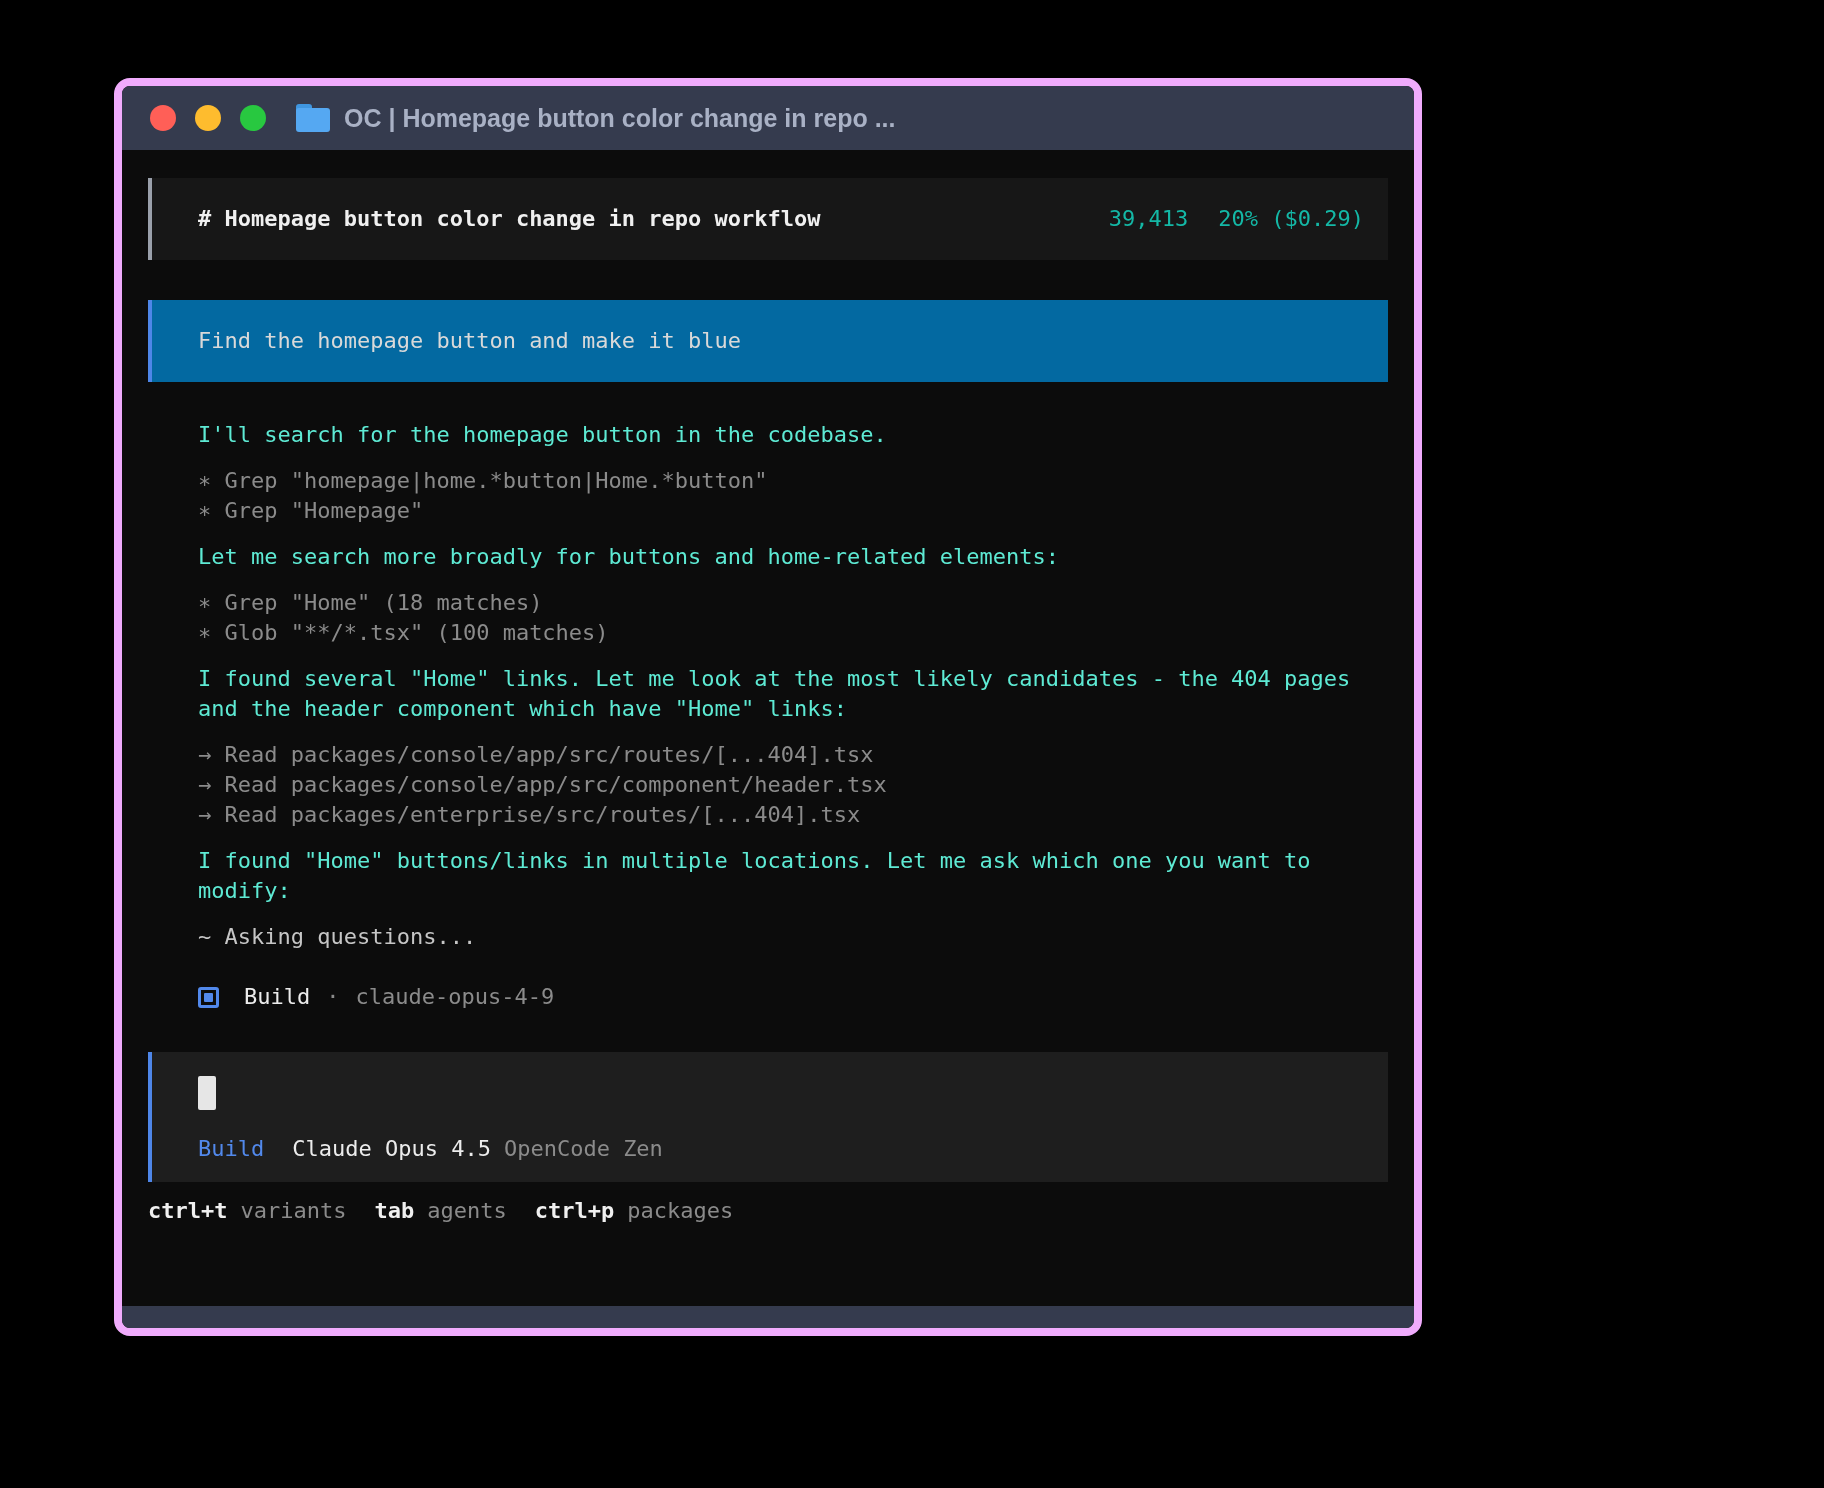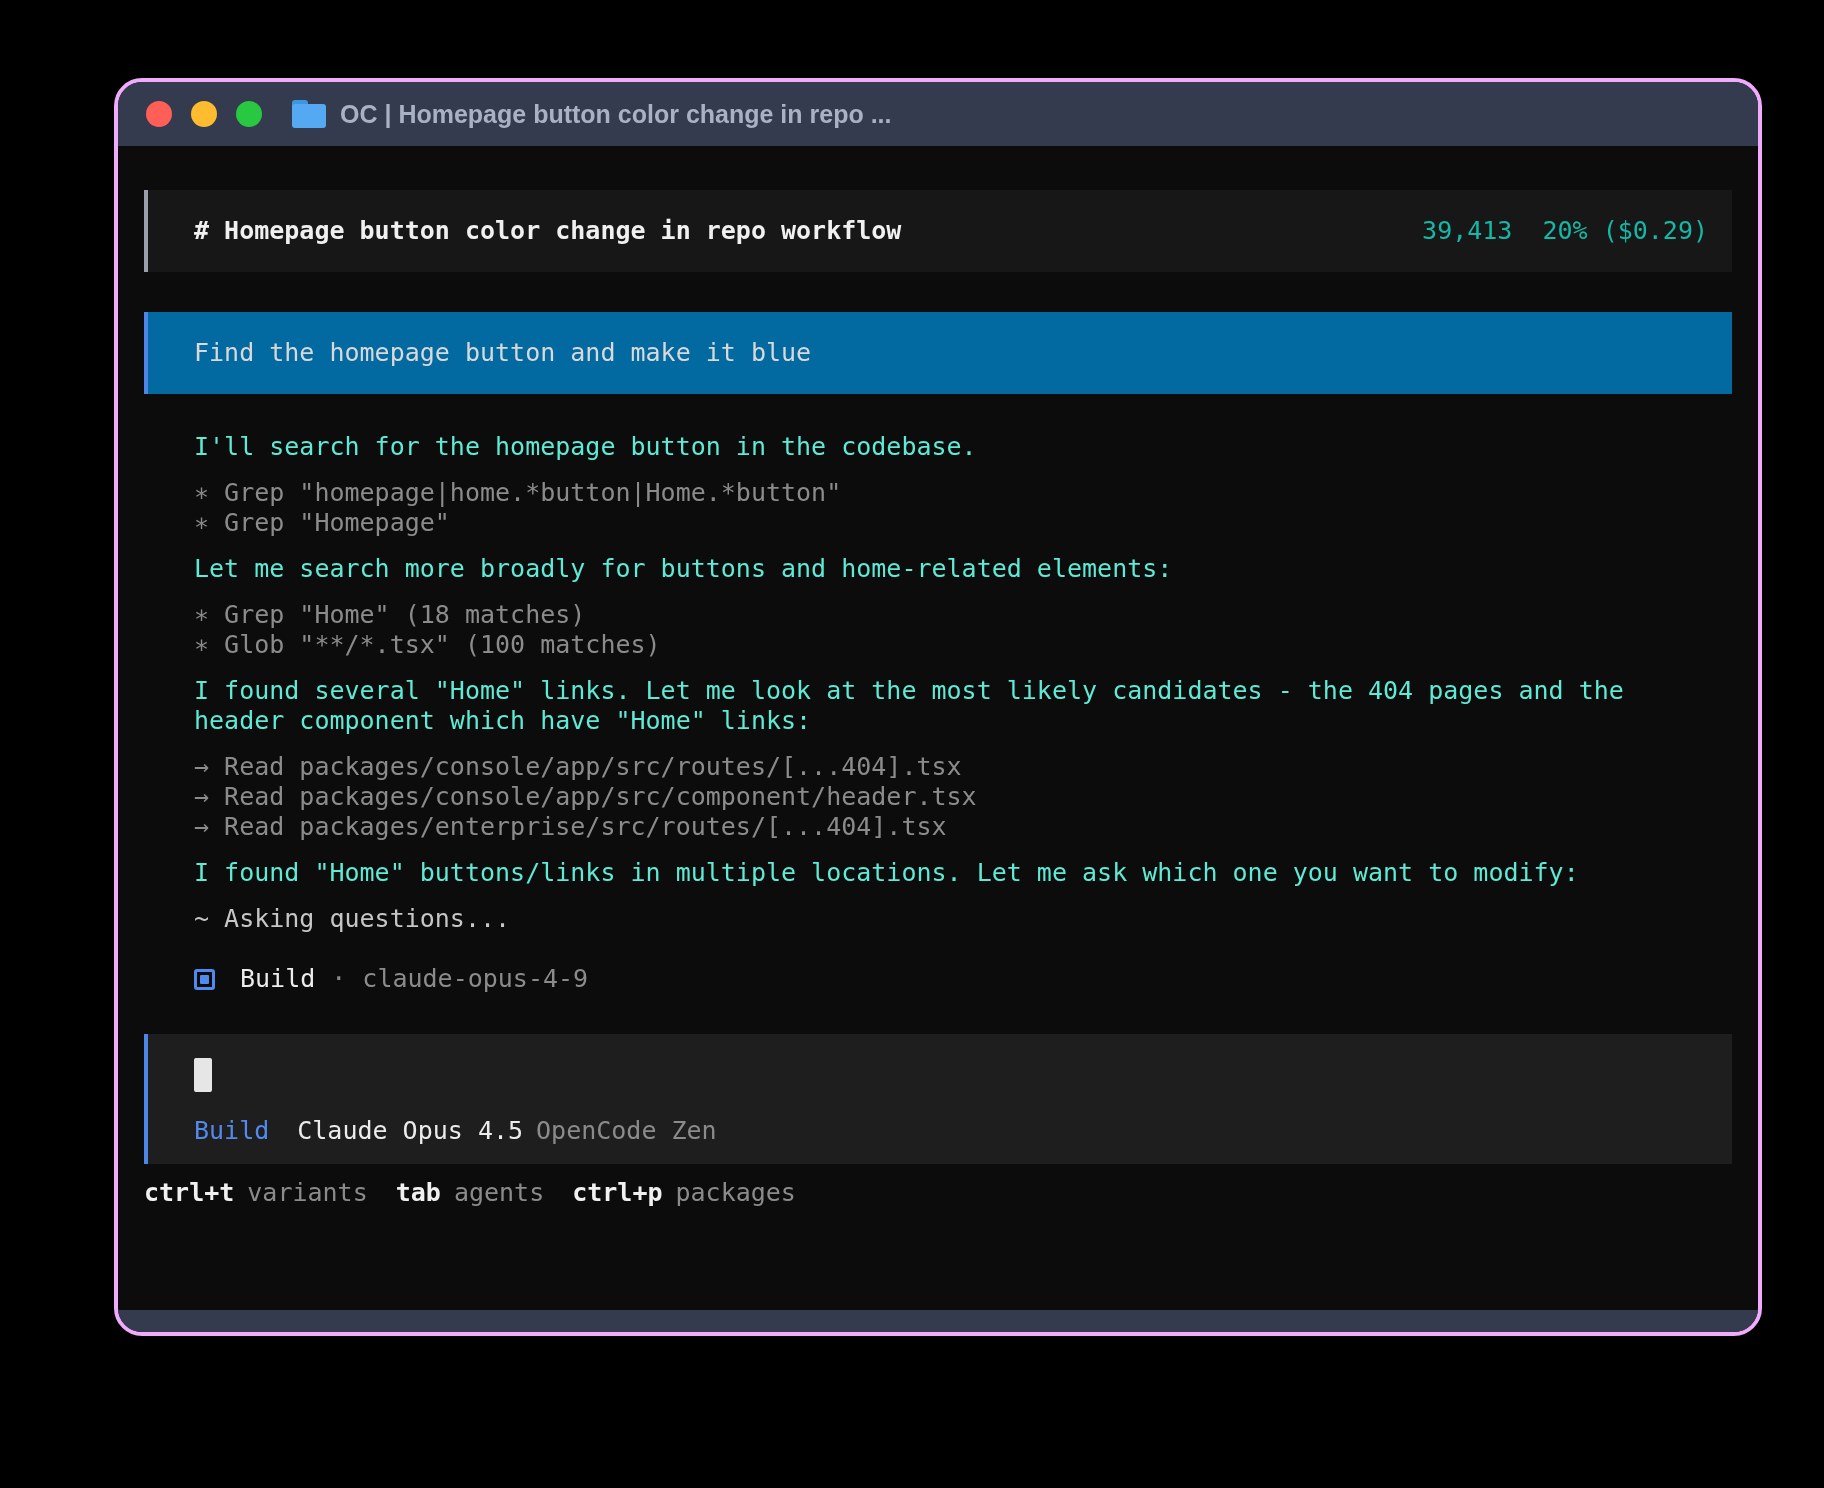--- a/index.html
+++ b/index.html
@@ -1,32 +1,32 @@
 <!DOCTYPE html>
 <html><head>
 <meta charset="utf-8">
 <style>
   html,body{margin:0;padding:0;background:#000;}
   .stage{position:relative;width:1824px;height:1488px;background:#000;overflow:hidden;
          font-family:"DejaVu Sans Mono",monospace;}
-  .window{position:absolute;left:114px;top:78px;width:1648px;height:1258px;
-          background:#0c0c0c;border:4px solid #f0abfc;border-radius:28px;
+  .window{position:absolute;left:114px;top:78px;width:1308px;height:1258px;
+          background:#0c0c0c;border:8px solid #f0abfc;border-radius:16px;
           box-sizing:border-box;overflow:hidden;}
   
   .titlebar{height:64px;background:#353b4e;display:flex;align-items:center;padding-left:28px;}
   .lights{display:flex;align-items:center;gap:19px;}
   .light{width:26px;height:26px;border-radius:50%;}
   .folder{margin-left:30px;width:34px;height:28px;position:relative;flex:none;}
   .folder .tab{position:absolute;left:0;top:0;width:16px;height:10px;border-radius:3px 3px 0 0;background:#3f96e0;}
   .folder .body{position:absolute;left:0;top:4px;width:34px;height:24px;border-radius:3px;background:#55a8f2;}
   .win-title{margin-left:14px;font-family:"Liberation Sans",sans-serif;font-weight:bold;
              font-size:25px;color:#a9b1c5;white-space:nowrap;}
   
-  .content{position:absolute;left:0;right:0;top:64px;bottom:22px;padding:16px 26px;
-           font-size:25px;line-height:30px;color:#d9d9d9;overflow:hidden;}
+  .content{position:absolute;left:0;right:0;top:64px;bottom:22px;padding:0 26px;
+           font-size:22px;line-height:30px;color:#d9d9d9;overflow:hidden;}
   .block{box-sizing:border-box;border-left:4px solid #9aa0ab;background:#171717;
          padding:0 24px 0 46px;height:82px;display:flex;align-items:center;}
   .block.blue{border-left-color:#4e86e8;}
   .session{margin-top:28px;justify-content:space-between;}
   .session .s-title{font-weight:bold;color:#f0f0f0;white-space:pre;}
   .session .s-right{display:flex;gap:30px;color:#14b8a6;white-space:pre;}
   .usermsg{margin-top:40px;background:#0369a1;}
   .usermsg .u-text{color:#d9d9d9;white-space:pre;}
   
   .transcript{margin-top:38px;padding-left:50px;max-width:1480px;}

